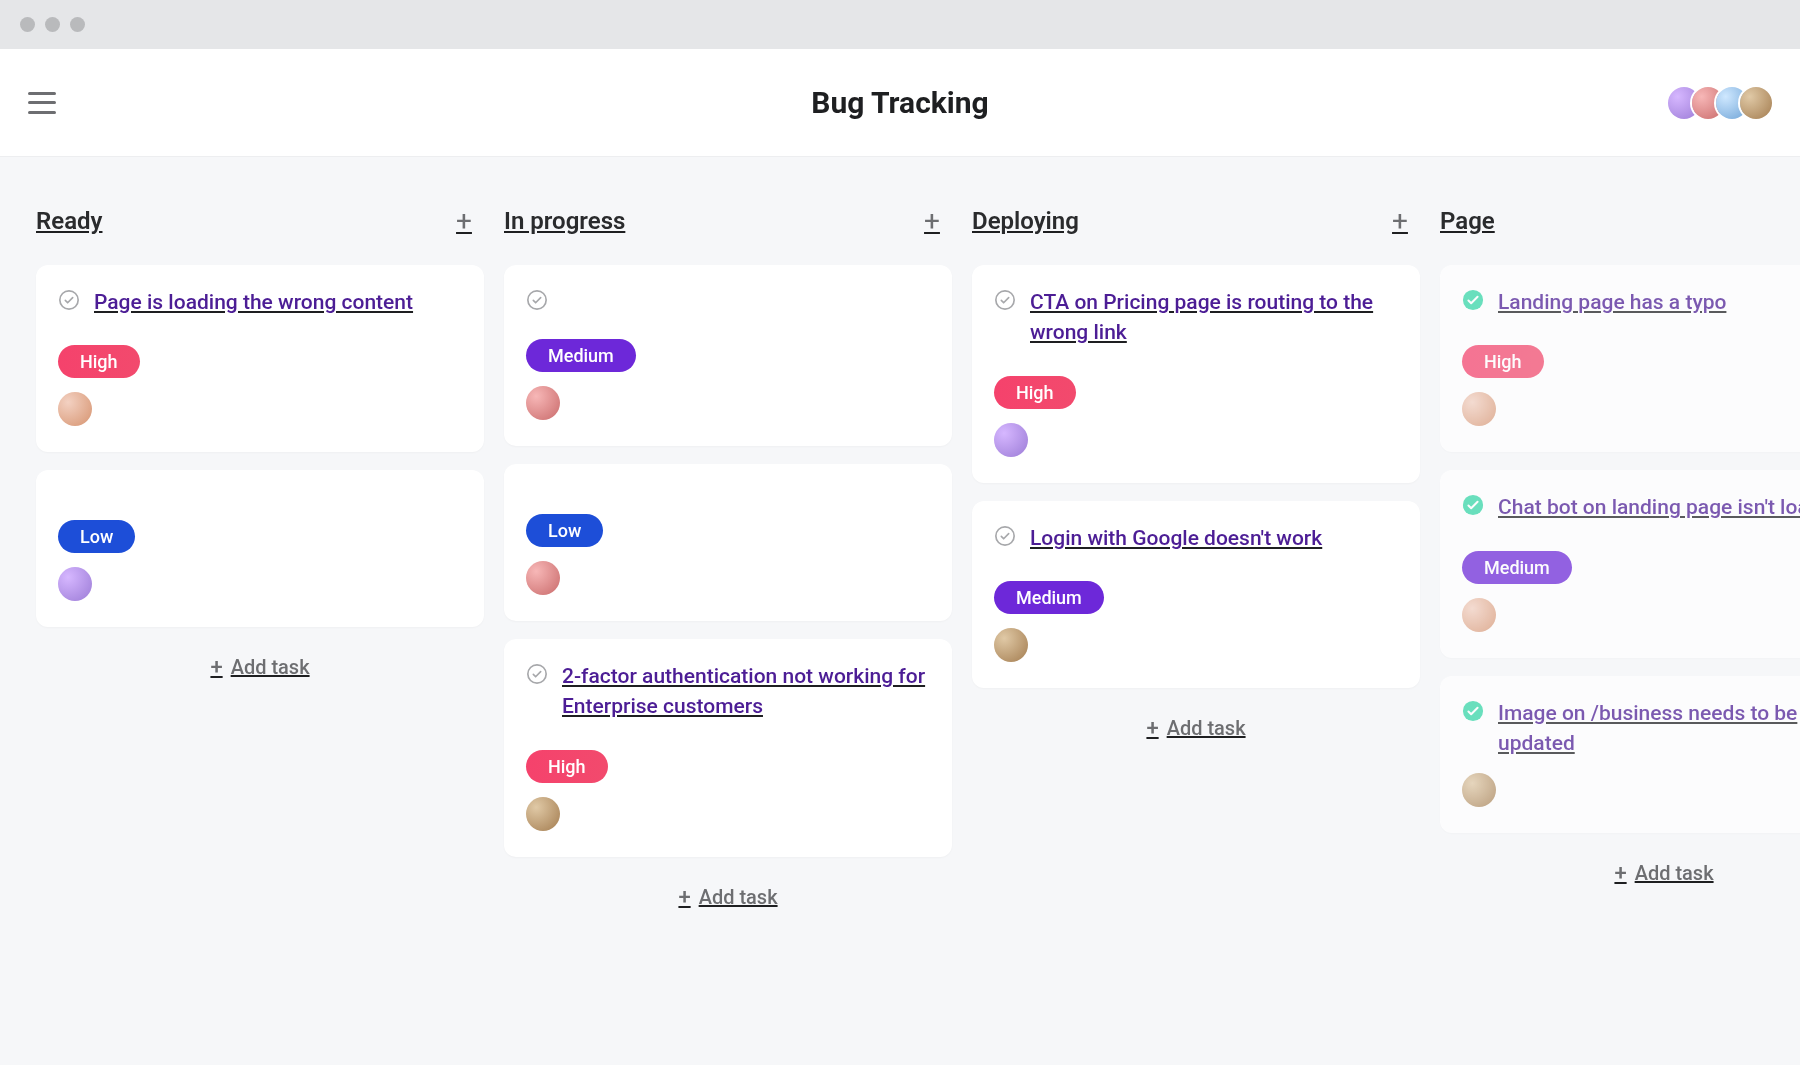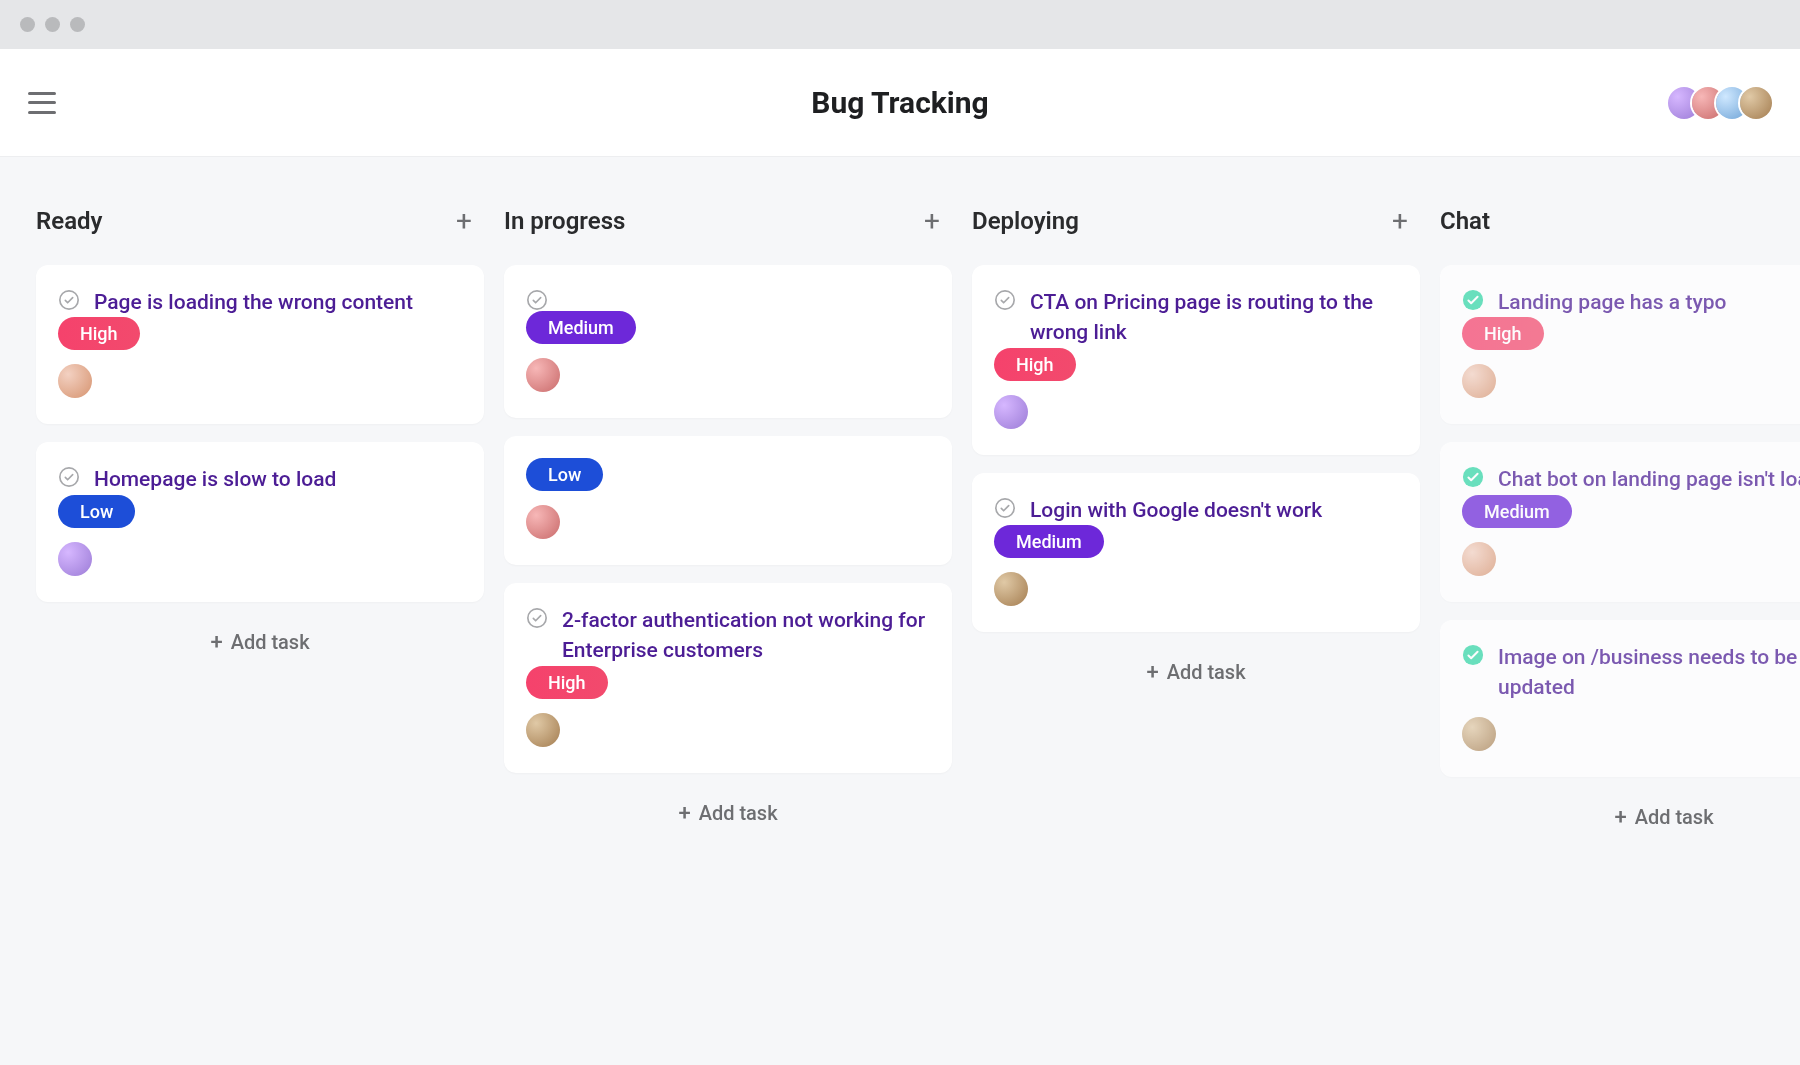--- a/index.html
+++ b/index.html
@@ -50,21 +50,21 @@
   .avatars-header .avatar:first-child { margin-left:0; }
   .board {
     display:flex;
     gap:20px;
     padding: 50px 0 40px 36px;
     overflow-x:hidden;
   }
   .column {
     width: 448px;
     flex: 0 0 448px;
-    display:flex; flex-direction:column;
+    display:flex; flex-direction:column;text-decoration:underline;
   }
   .col-header {
     display:flex; align-items:center; justify-content:space-between;
     padding: 0 8px 30px 0;
   }
   .col-title { font-size:24px; font-weight:600; color:#2a2b2d; }
   .col-action {
     width:24px; height:24px; display:flex; align-items:center; justify-content:center;
     color:#6d6e71; font-size:28px; font-weight:400; cursor:pointer; line-height:1;
   }
@@ -75,21 +75,21 @@
     cursor:pointer;
   }
   .column.done .card { opacity: 0.72; }
   .card-row1 { display:flex; align-items:flex-start; gap:14px; }
   .check {
     width:22px; height:22px; flex:0 0 22px; margin-top:2px;
   }
   .check svg { width:22px; height:22px; display:block; }
   .card-title { font-size:21px; font-weight:500; color:#4c1d95; line-height:1.45; }
   .tag {
-    display:inline-block; margin-top:0; padding:6px 22px; border-radius:18px;
+    display:inline-block; margin-top:28px; padding:6px 22px; border-radius:18px;
     font-size:18px; font-weight:500; color:#fff;
   }
   .tag.high   { background:#f1416c; background: linear-gradient(90deg,#f5426c,#f24a6d); color:#fff;}
   .tag.medium { background:#6d28d9; }
   .tag.low    { background:#1d4ed8; }
   .assignee-row { margin-top:14px; }
   .assignee-row .avatar { width:34px; height:34px; box-shadow:none; }
   .add-task {
     margin-top:20px;
     display:flex; align-items:center; justify-content:center; gap:8px;
@@ -137,29 +137,21 @@
       <div class="cards">
         <div class="card"><div class="card-row1">
             <div class="check">
               <svg viewBox="0 0 24 24" fill="none">
                 <circle cx="12" cy="12" r="10" stroke="#a7a8ab" stroke-width="1.8"></circle>
                 <path d="M8 12.5l2.5 2.5 5.5-5.5" stroke="#a7a8ab" stroke-width="1.8" stroke-linecap="round" stroke-linejoin="round"></path>
               </svg>
             </div>
             <div class="card-title">Page is loading the wrong content</div>
           </div><span class="tag high">High</span><div class="assignee-row"><div class="avatar av-e"></div></div></div>
-        <div class="card"><div class="card-row1">
-            <div class="check">
-              <svg viewBox="0 0 24 24" fill="none">
-                <circle cx="12" cy="12" r="10" stroke="#a7a8ab" stroke-width="1.8"></circle>
-                <path d="M8 12.5l2.5 2.5 5.5-5.5" stroke="#a7a8ab" stroke-width="1.8" stroke-linecap="round" stroke-linejoin="round"></path>
-              </svg>
-            </div>
-            <div class="card-title">Homepage is slow to load</div>
-          </div><span class="tag low">Low</span><div class="assignee-row"><div class="avatar av-a"></div></div></div>
+        <div class="card"><span class="tag low">Low</span><div class="assignee-row"><div class="avatar av-a"></div></div></div>
       </div>
       <div class="add-task">
         <span class="plus">+</span>
         <span>Add task</span>
       </div>
     </div>
     <div class="column">
       <div class="col-header">
         <div class="col-title">In progress</div>
         <div class="col-action">+</div>
@@ -214,21 +206,21 @@
             <div class="card-title">Login with Google doesn't work</div>
           </div><span class="tag medium">Medium</span><div class="assignee-row"><div class="avatar av-d"></div></div></div>
       </div>
       <div class="add-task">
         <span class="plus">+</span>
         <span>Add task</span>
       </div>
     </div>
     <div class="column done">
       <div class="col-header">
-        <div class="col-title">Chat</div>
+        <div class="col-title">Page</div>
       </div>
       <div class="cards">
         <div class="card"><div class="card-row1">
             <div class="check">
               <svg viewBox="0 0 24 24" fill="none">
                 <circle cx="12" cy="12" r="11" fill="#33d6a6"></circle>
                 <path d="M7 12.5l3 3 7-7" stroke="#fff" stroke-width="2.2" stroke-linecap="round" stroke-linejoin="round"></path>
               </svg>
             </div>
             <div class="card-title">Landing page has a typo</div>

